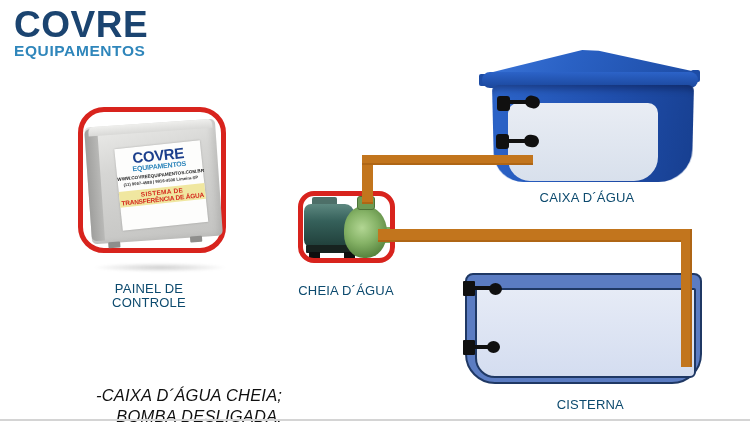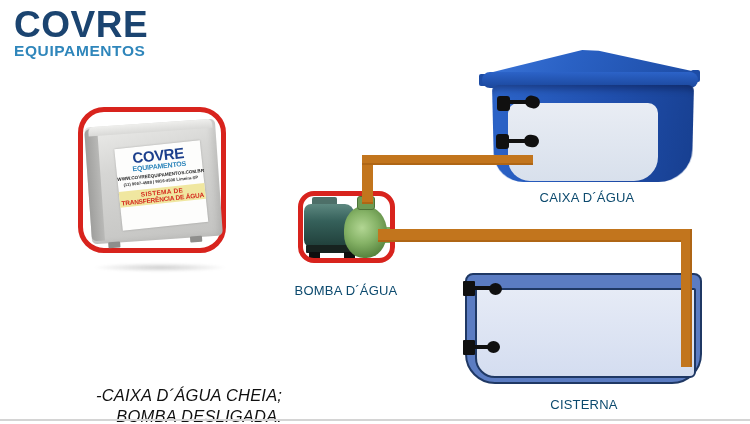--- a/index.html
+++ b/index.html
@@ -37,21 +37,21 @@
   .pl-phone { font-size:4.2px; font-weight:700; color:#333; line-height:5px; }
   .pl-product { margin-top:4px; background:#f0e7a0; padding:1px 0; }
   .pl-prod1 { font-size:6.5px; font-weight:800; color:#d42a1e; line-height:7px; letter-spacing:0.3px; }
   .pl-prod2 { font-size:6.5px; font-weight:800; color:#d42a1e; line-height:7px; letter-spacing:-0.2px; }
 
   
   .caption { position:absolute; font-size:13px; color:#0c4a6e; text-align:center; line-height:14px; letter-spacing:0.2px; }
   .cap-panel { left:92px; top:282px; width:114px; }
   .cap-pump { left:288px; top:284px; width:116px; }
   .cap-tank { left:517px; top:191px; width:140px; }
-  .cap-cistern { left:519px; top:398px; width:130px; }
+  .cap-cistern { left:494px; top:398px; width:130px;text-align:right; }
 
   
   .tank-lid { position:absolute; left:487px; top:50px; width:207px; height:36px; z-index:2;
       background:linear-gradient(115deg,#3a74d8 0%,#2a61c4 40%,#1d4ca5 100%);
       clip-path:polygon(0% 100%, 1% 64%, 46% 0%, 54% 2%, 99% 58%, 100% 100%); }
   .tank-rim { position:absolute; left:482px; top:72px; width:216px; height:16px; z-index:2;
       background:linear-gradient(#2c63c8,#1b479c); border-radius:8px; }
   .tank-ear { position:absolute; width:9px; height:12px; background:#1d4ca5; border-radius:2px; z-index:1; }
   .ear-l { left:479px; top:74px; } .ear-r { left:691px; top:70px; }
   .tank-body { position:absolute; left:492px; top:85px; width:202px; height:100px; z-index:2;
@@ -121,20 +121,24 @@
       <div class="pl-brand-sub">EQUIPAMENTOS</div>
       <div class="pl-site">WWW.COVREEQUIPAMENTOS.COM.BR</div>
       <div class="pl-phone">(11) 9067-4588 | 9916-4506 Limeira-SP</div>
       <div class="pl-product">
         <div class="pl-prod1">SISTEMA DE</div>
         <div class="pl-prod2">TRANSFERÊNCIA DE ÁGUA</div>
       </div>
     </div>
   </div>
   <div class="red-outline panel-outline"></div>
+  <div class="caption cap-panel">
+    <div>PAINEL DE</div>
+    <div>CONTROLE</div>
+  </div>
 
   <div class="tank-ear ear-l"></div>
   <div class="tank-ear ear-r"></div>
   <div class="tank-lid"></div>
   <div class="tank-rim"></div>
   <div class="tank-body"></div>
   <div class="tank-window"></div>
 
   <div class="sensor-block" style="left:497px; top:96px; width:13px; height:15px;"></div>
   <div class="sensor-rod" style="left:509px; top:100px; width:21px;"></div>
@@ -157,21 +161,21 @@
 
   <div class="pump-motor-cap"></div>
   <div class="pump-motor"></div>
   <div class="pump-feet"></div>
   <div class="pump-foot pf1"></div>
   <div class="pump-foot pf2"></div>
   <div class="pump-outlet"></div>
   <div class="pump-volute"></div>
   <div class="pump-inlet"></div>
   <div class="red-outline pump-outline"></div>
-  <div class="caption cap-pump">BOMBA D´ÁGUA</div>
+  <div class="caption cap-pump">CHEIA D´ÁGUA</div>
 
   <div class="pipe pipe-up-v"></div>
   <div class="pipe pipe-up-h"></div>
   <div class="pipe pipe-low-h"></div>
   <div class="pipe pipe-low-v"></div>
 
   <div class="status-note">
     <div>-CAIXA D´ÁGUA CHEIA;</div>
     <div class="status-line2">BOMBA DESLIGADA.</div>
   </div>

